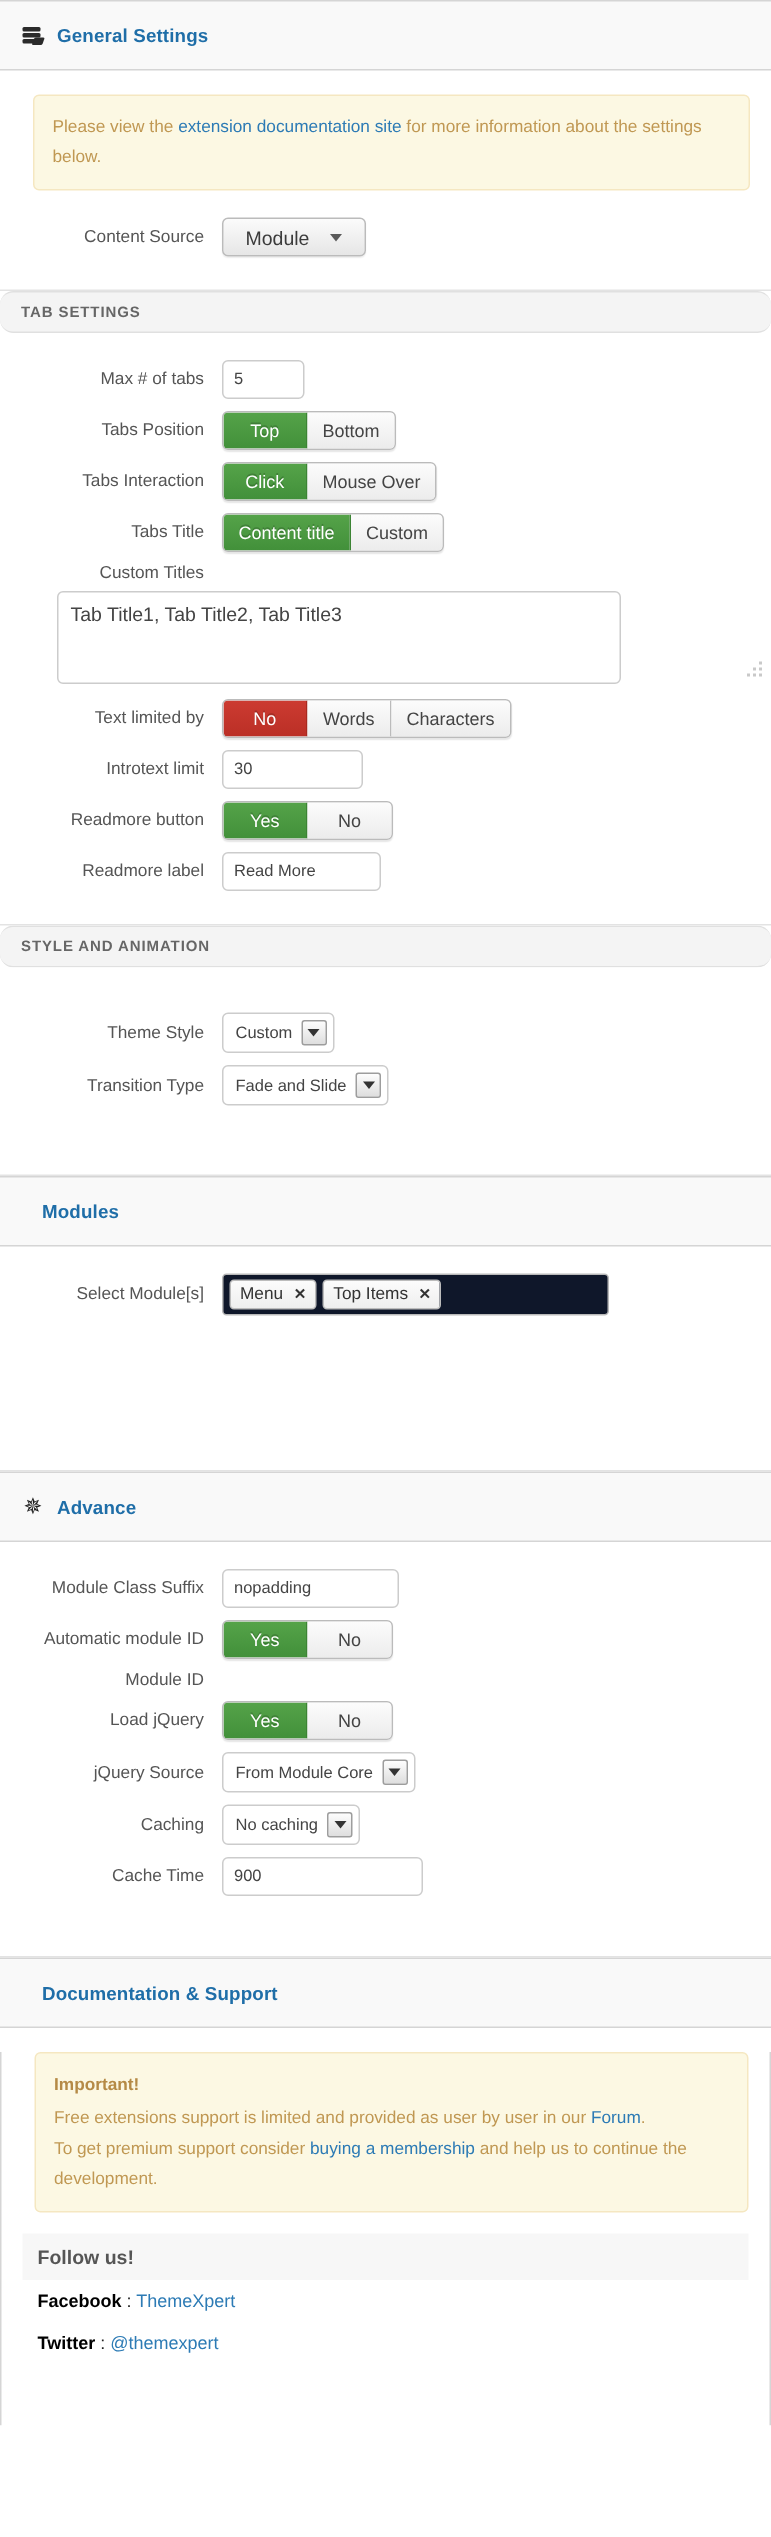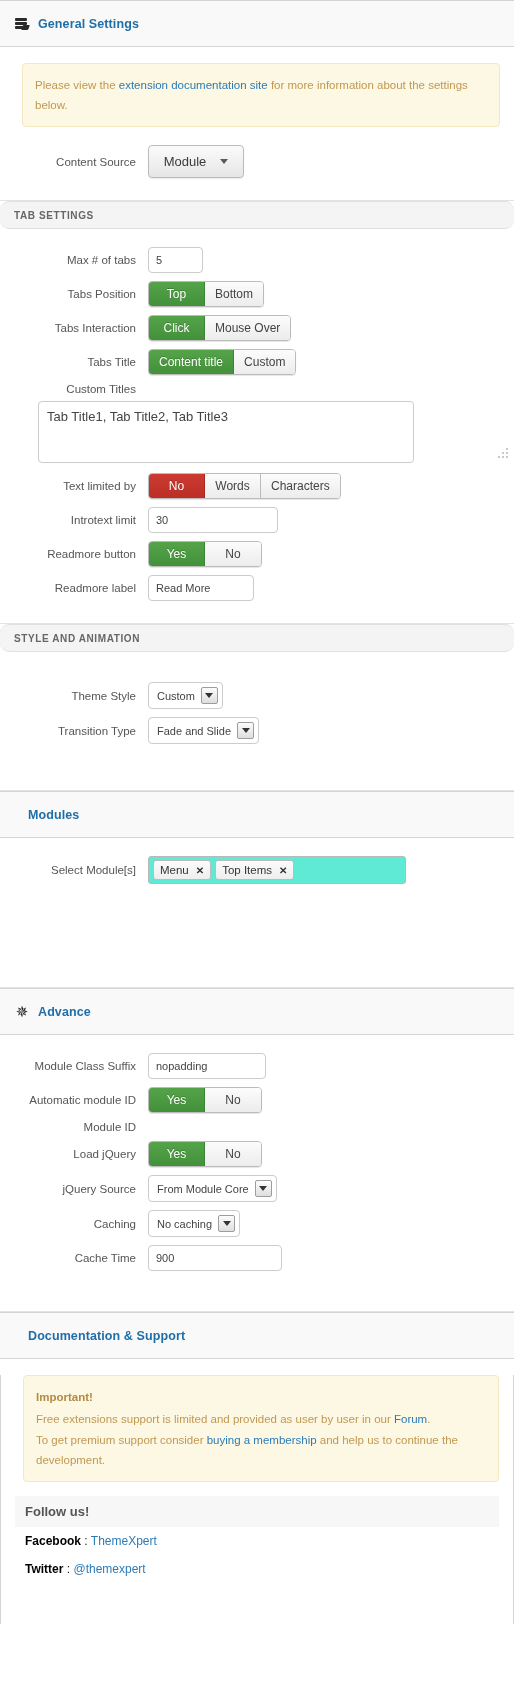--- a/index.html
+++ b/index.html
@@ -99,21 +99,21 @@
   }
   .btngrp .b:last-child { border-right:none; }
   .btngrp .b.on-green { background:linear-gradient(#55a349,#42903a); color:#fff; border-right-color:#3c8434;
                         text-shadow:0 -1px 0 rgba(0,0,0,.2); }
   .btngrp .b.on-red   { background:linear-gradient(#cc3b31,#bb2f26); color:#fff; border-right-color:#a8291f;
                         text-shadow:0 -1px 0 rgba(0,0,0,.2); }
 
   
   .dropbtn {
     display:inline-flex; align-items:center; justify-content:center; gap:14px;
-    min-width:96px; height:33px; padding:0 10px;
+    min-width:96px; height:26px; padding:0 10px;
     background:linear-gradient(#fbfbfb,#e6e6e6);
     border:1px solid #bbb; border-radius:4px;
     box-shadow:0 1px 1px rgba(0,0,0,.08);
     font-size:13px; color:#3b3b3b; cursor:pointer;
   }
   .caret { width:0;height:0;border-left:4px solid transparent;border-right:4px solid transparent;
            border-top:5px solid #5a5a5a; display:inline-block;}
 
   
   .sel {
@@ -129,21 +129,21 @@
   }
   .sel .arrow::after {
     content:""; width:0;height:0;
     border-left:4px solid transparent;border-right:4px solid transparent;
     border-top:5px solid #333;
   }
 
   
   .chipfield {
     width:258px; min-height:27px; border:1px solid #b9b9b9; border-radius:3px;
-    background:#5eead4; padding:3px 4px; display:flex; gap:4px; align-items:center;
+    background:#0f172a; padding:3px 4px; display:flex; gap:4px; align-items:center;
   }
   .chip {
     display:inline-flex; align-items:center; gap:7px;
     height:20px; padding:0 6px;
     background:linear-gradient(#fcfcfc,#eee); border:1px solid #bcbcbc; border-radius:3px;
     font-size:11.5px; color:#333;
   }
   .chip .x { font-size:10px; color:#333; cursor:pointer; font-weight:bold;}
 
   .spacer-lg { height:95px; }
@@ -258,21 +258,21 @@
         <div class="btngrp">
           <div class="b on-red">No</div>
           <div class="b">Words</div>
           <div class="b">Characters</div>
         </div>
       </div>
     </div>
 
     <div class="row">
       <div class="lbl">Introtext limit</div>
-      <div class="ctl"><input class="txt" style="width: 130px;" value="30"></div>
+      <div class="ctl"><input class="txt" style="width: 94px;" value="30"></div>
     </div>
 
     <div class="row">
       <div class="lbl">Readmore button</div>
       <div class="ctl">
         <div class="btngrp">
           <div class="b on-green">Yes</div>
           <div class="b">No</div>
         </div>
       </div>

